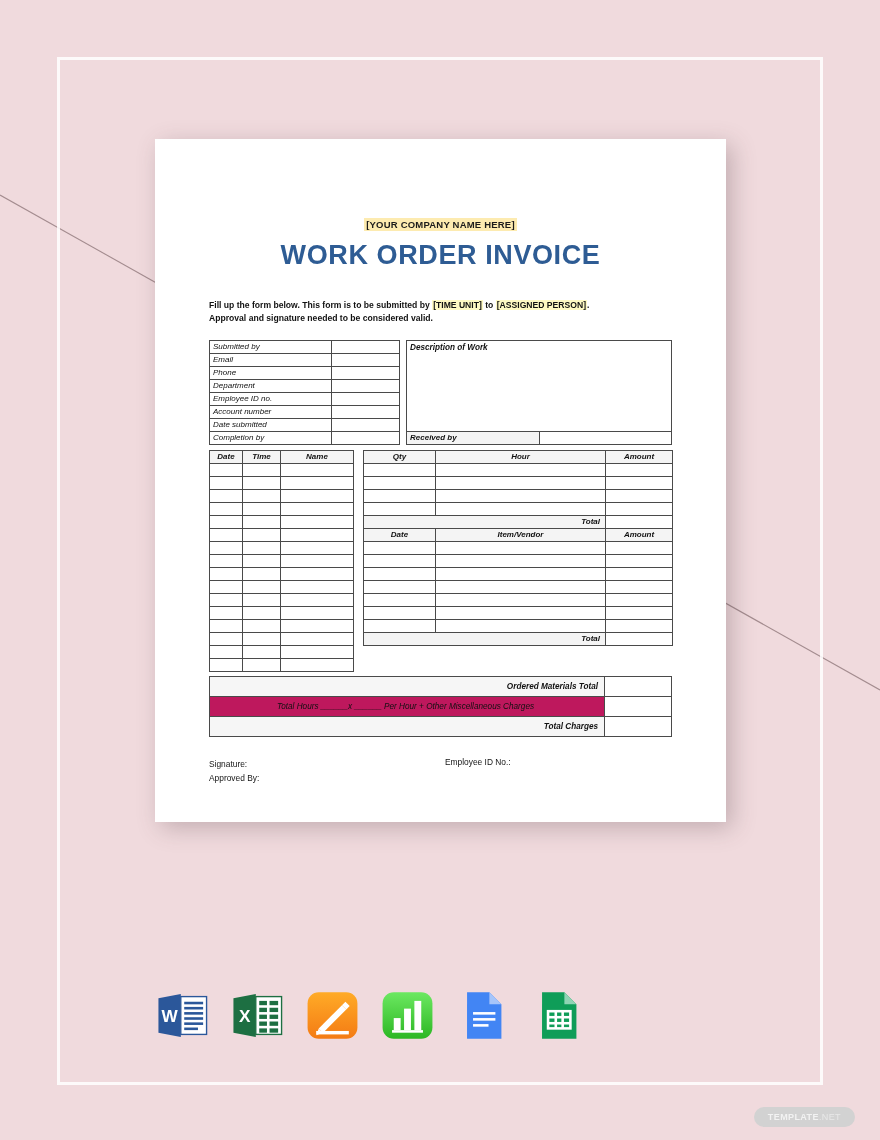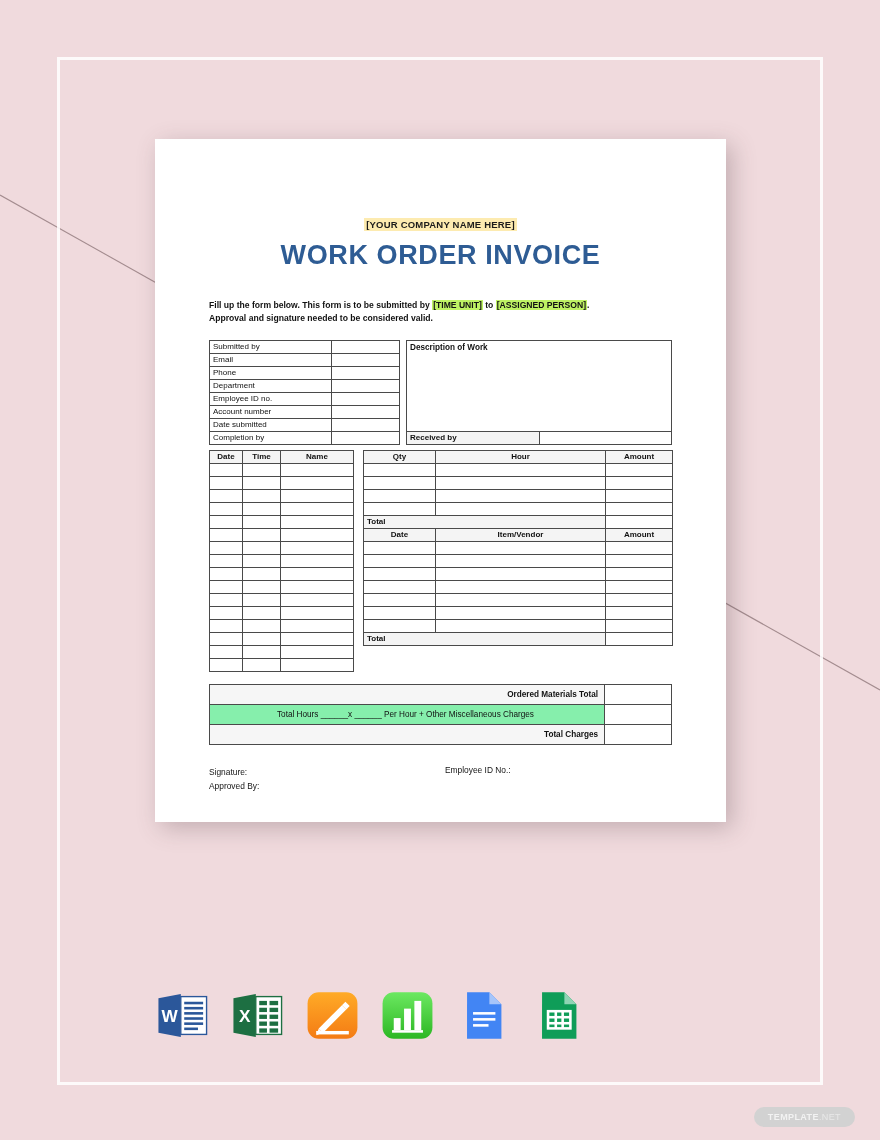--- a/index.html
+++ b/index.html
@@ -49,24 +49,24 @@
   .company span{background:#fdebb0;padding:1px 2px;}
   .doc-title{
     text-align:center;margin-top:10px;
     font-size:27px;font-weight:bold;letter-spacing:.6px;
     color:#2e5c94;
   }
   .intro{
     margin-top:28px;font-size:8.6px;line-height:1.55;color:#121212;
     font-weight:bold;
   }
-  .hl{background:#bef264;padding:0 1px;}
-
-  
-  table{border-collapse:collapse;table-layout:fixed;}
+  .hl{background:#fef9c3;padding:0 1px;}
+
+  
+  table{border-collapse:collapse;table-layout:fixed;font-style:italic;}
   .tbl td,.tbl th{
     border:1px solid #4a4a4a;
     font-size:8px;
     height:13px;
     padding:0 3px;
     color:#111;
     font-weight:normal;
     text-align:left;
     vertical-align:middle;
     box-sizing:border-box;
@@ -85,29 +85,29 @@
   .sec1 .recv{font-weight:bold;width:62px;background:#f4f4f4;}
 
   
   .sec2{margin-top:5px;width:100%;display:flex;align-items:flex-start;}
   .sec2 .left{width:144px;}
   .sec2 .spacer{width:10px;}
   .sec2 .right{width:309px;}
   .sec2 table{width:100%;}
   .c-date{width:33px;}.c-time{width:38px;}.c-name{width:73px;}
   .c-qty{width:72px;}.c-item{width:170px;}.c-amt{width:67px;}
-  .total-row td{background:#f4f4f4;font-weight:bold;padding-right:5px;}
+  .total-row td{background:#f4f4f4;text-align:right;font-weight:bold;padding-right:5px;}
   .total-row td.amtcell{background:#ffffff;}
   .mat-title td{text-align:center;background:#ffffff;}
 
   
-  .sec3{margin-top:12px;width:100%;}
+  .sec3{margin-top:4px;width:100%;}
   .sec3 td{height:20px;font-size:8.2px;}
   .sec3 .lbl{text-align:right;padding-right:6px;font-weight:bold;background:#f6f6f6;}
-  .sec3 .lbl.mid{text-align:center;font-weight:normal;background:#86efac;}
+  .sec3 .lbl.mid{text-align:center;font-weight:normal;background:#be185d;}
   .sec3 .box{width:67px;}
 
   
   .sign{margin-top:20px;font-size:8.4px;color:#151515;position:relative;height:34px;}
   .sign .row{line-height:1.75;}
   .sign .empid{position:absolute;left:236px;top:0;}
 
   
   .icons{
     position:absolute;left:155px;top:988px;width:430px;

